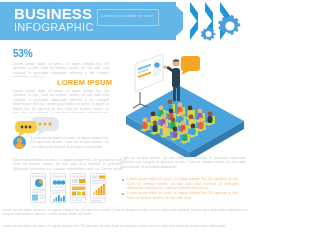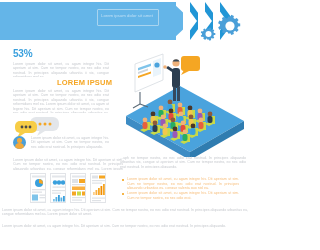--- a/index.html
+++ b/index.html
@@ -72,20 +72,24 @@
   <div class="header">
     <div class="hdr-band"></div>
     <div class="hdr-point"></div>
 
     <div class="chev-wrap">
       <div class="chev-el" style="left:18px"></div>
       <div class="chev-el" style="left:33px"></div>
       <div class="chev-el" style="left:48px"></div>
     </div>
 
+    <div class="title-block">
+      <span class="t-business">BUSINESS</span>
+      <span class="t-infographic">INFOGRAPHIC</span>
+    </div>
 
     <div class="hdr-box">Lorem ipsum dolor sit amet</div>
 
     <div class="gears">
       <svg width="46" height="34" viewBox="0 0 46 34">
         <g fill="#4a9fd8">
           <path d="M29.5 6.2l1.9.5.9-1.9 2.6 1.1-.5 2 1.6 1.2 1.7-1.2 1.9 2-1.3 1.6 .8 1.8 2.1 .2v2.8l-2.1 .3-.8 1.8 1.3 1.6-1.9 2-1.7-1.2-1.6 1.2 .5 2-2.6 1.1-.9-1.9-1.9 .5-1-1.8-1.9-.2-1.1 1.8-2.5-1.3 .7-1.9-1.4-1.3-2 .7-1.1-2.5 1.8-1.1-.1-1.9-1.8-1 1.1-2.6 2 .7 1.4-1.4-.7-1.9 2.5-1.2 1.1 1.8 1.9-.3z"></path>
           <circle cx="31" cy="16" r="4.6" fill="#ffffff"></circle>
         </g>
         <g fill="#4a9fd8">

